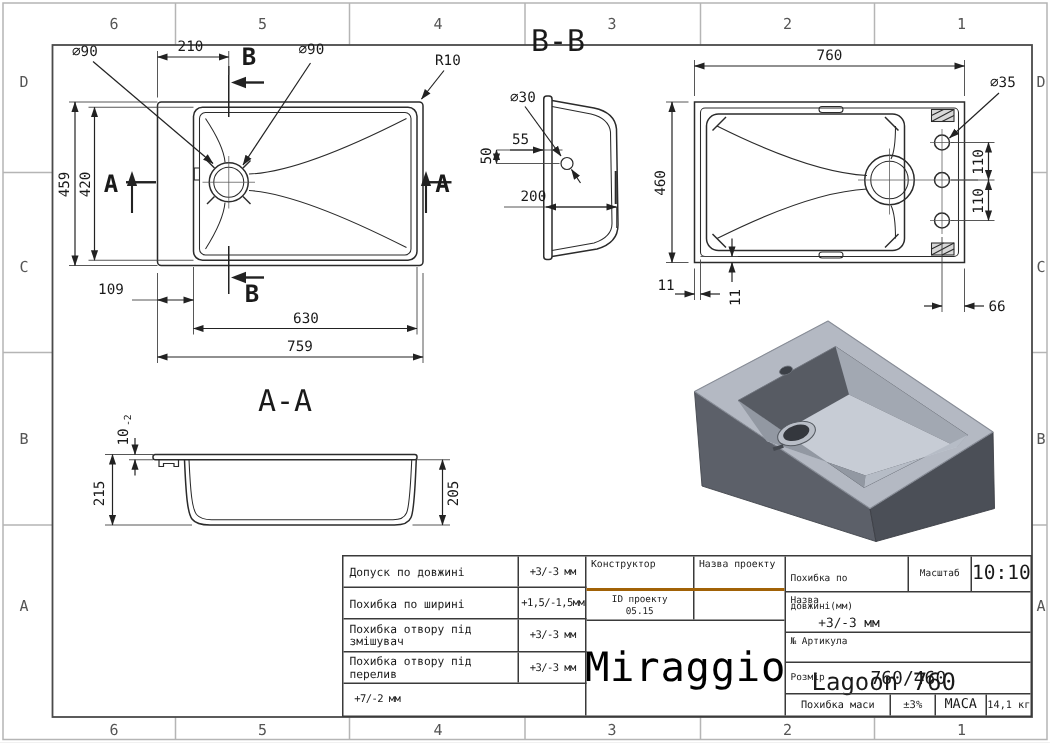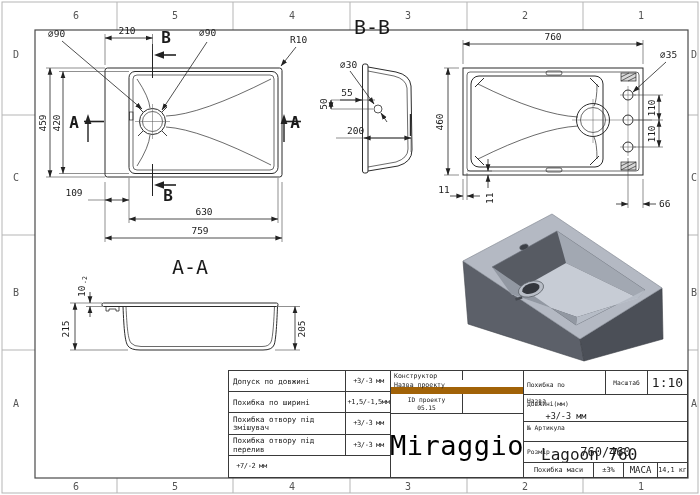--- a/index.html
+++ b/index.html
@@ -16,21 +16,21 @@
   .tb{position:absolute;left:228px;top:370px;width:460px;height:108px;
       box-sizing:border-box;border:1px solid #3a3a3a;display:flex;background:#fff;}
   .tb *{box-sizing:border-box;}
   .tb-left{width:162px;border-right:1px solid #3a3a3a;display:grid;grid-template-rows:repeat(5,1fr);}
   .tb-row{display:flex;border-bottom:1px solid #3a3a3a;}
   .tb-row:last-child{border-bottom:none;}
   .tb-lab{width:117px;border-right:1px solid #3a3a3a;font-size:7.5px;line-height:1.15;
           padding:2px 0 0 4px;display:flex;align-items:center;}
   .tb-val{width:45px;font-size:7px;letter-spacing:-0.4px;display:flex;align-items:center;justify-content:center;}
   .tb-mid{width:133px;border-right:1px solid #3a3a3a;display:flex;flex-direction:column;}
-  .tb-mid-r1{height:23px;border-bottom:7px solid #a16207;display:flex;flex-direction:column;}
+  .tb-mid-r1{height:23px;border-bottom:2px solid #a16207;display:flex;}
   .tb-mid-r1 .cell{padding:1px 0 0 3px;font-size:6.5px;}
   .tb-mid-r1 .cell:first-child{width:72px;border-right:1px solid #3a3a3a;}
   .tb-mid-r1 .cell:last-child{flex:1;}
   .tb-mid-r2{height:20px;border-bottom:1px solid #3a3a3a;display:flex;}
   .tb-mid-r2 .idcell{width:72px;border-right:1px solid #3a3a3a;font-size:6.2px;text-align:center;
                      display:flex;flex-direction:column;justify-content:center;line-height:1.2;}
   .tb-mid-r2 .cell{flex:1;}
   .tb-logo{flex:1;display:flex;align-items:center;justify-content:center;
            font-size:27px;letter-spacing:0.5px;color:#000;}
   .tb-right{width:165px;display:flex;flex-direction:column;}
@@ -382,21 +382,21 @@
     </div>
     <div class="tb-logo">Miraggio</div>
   </div>
   <div class="tb-right">
     <div class="tb-r1">
       <div class="tb-r1a">
         <span class="k">Похибка по довжині(мм)</span>
         <span class="v">+3/-3 мм</span>
       </div>
       <div class="tb-r1b k">Масштаб</div>
-      <div class="tb-r1c">1:10</div>
+      <div class="tb-r1c">10:10</div>
     </div>
     <div class="tb-r2">
       <span class="k">Назва</span>
       <span class="big">Lagoon 760</span>
     </div>
     <div class="tb-r3 k">№ Артикула</div>
     <div class="tb-r4">
       <span class="k">Розмір</span>
       <span class="med">760/460</span>
     </div>

